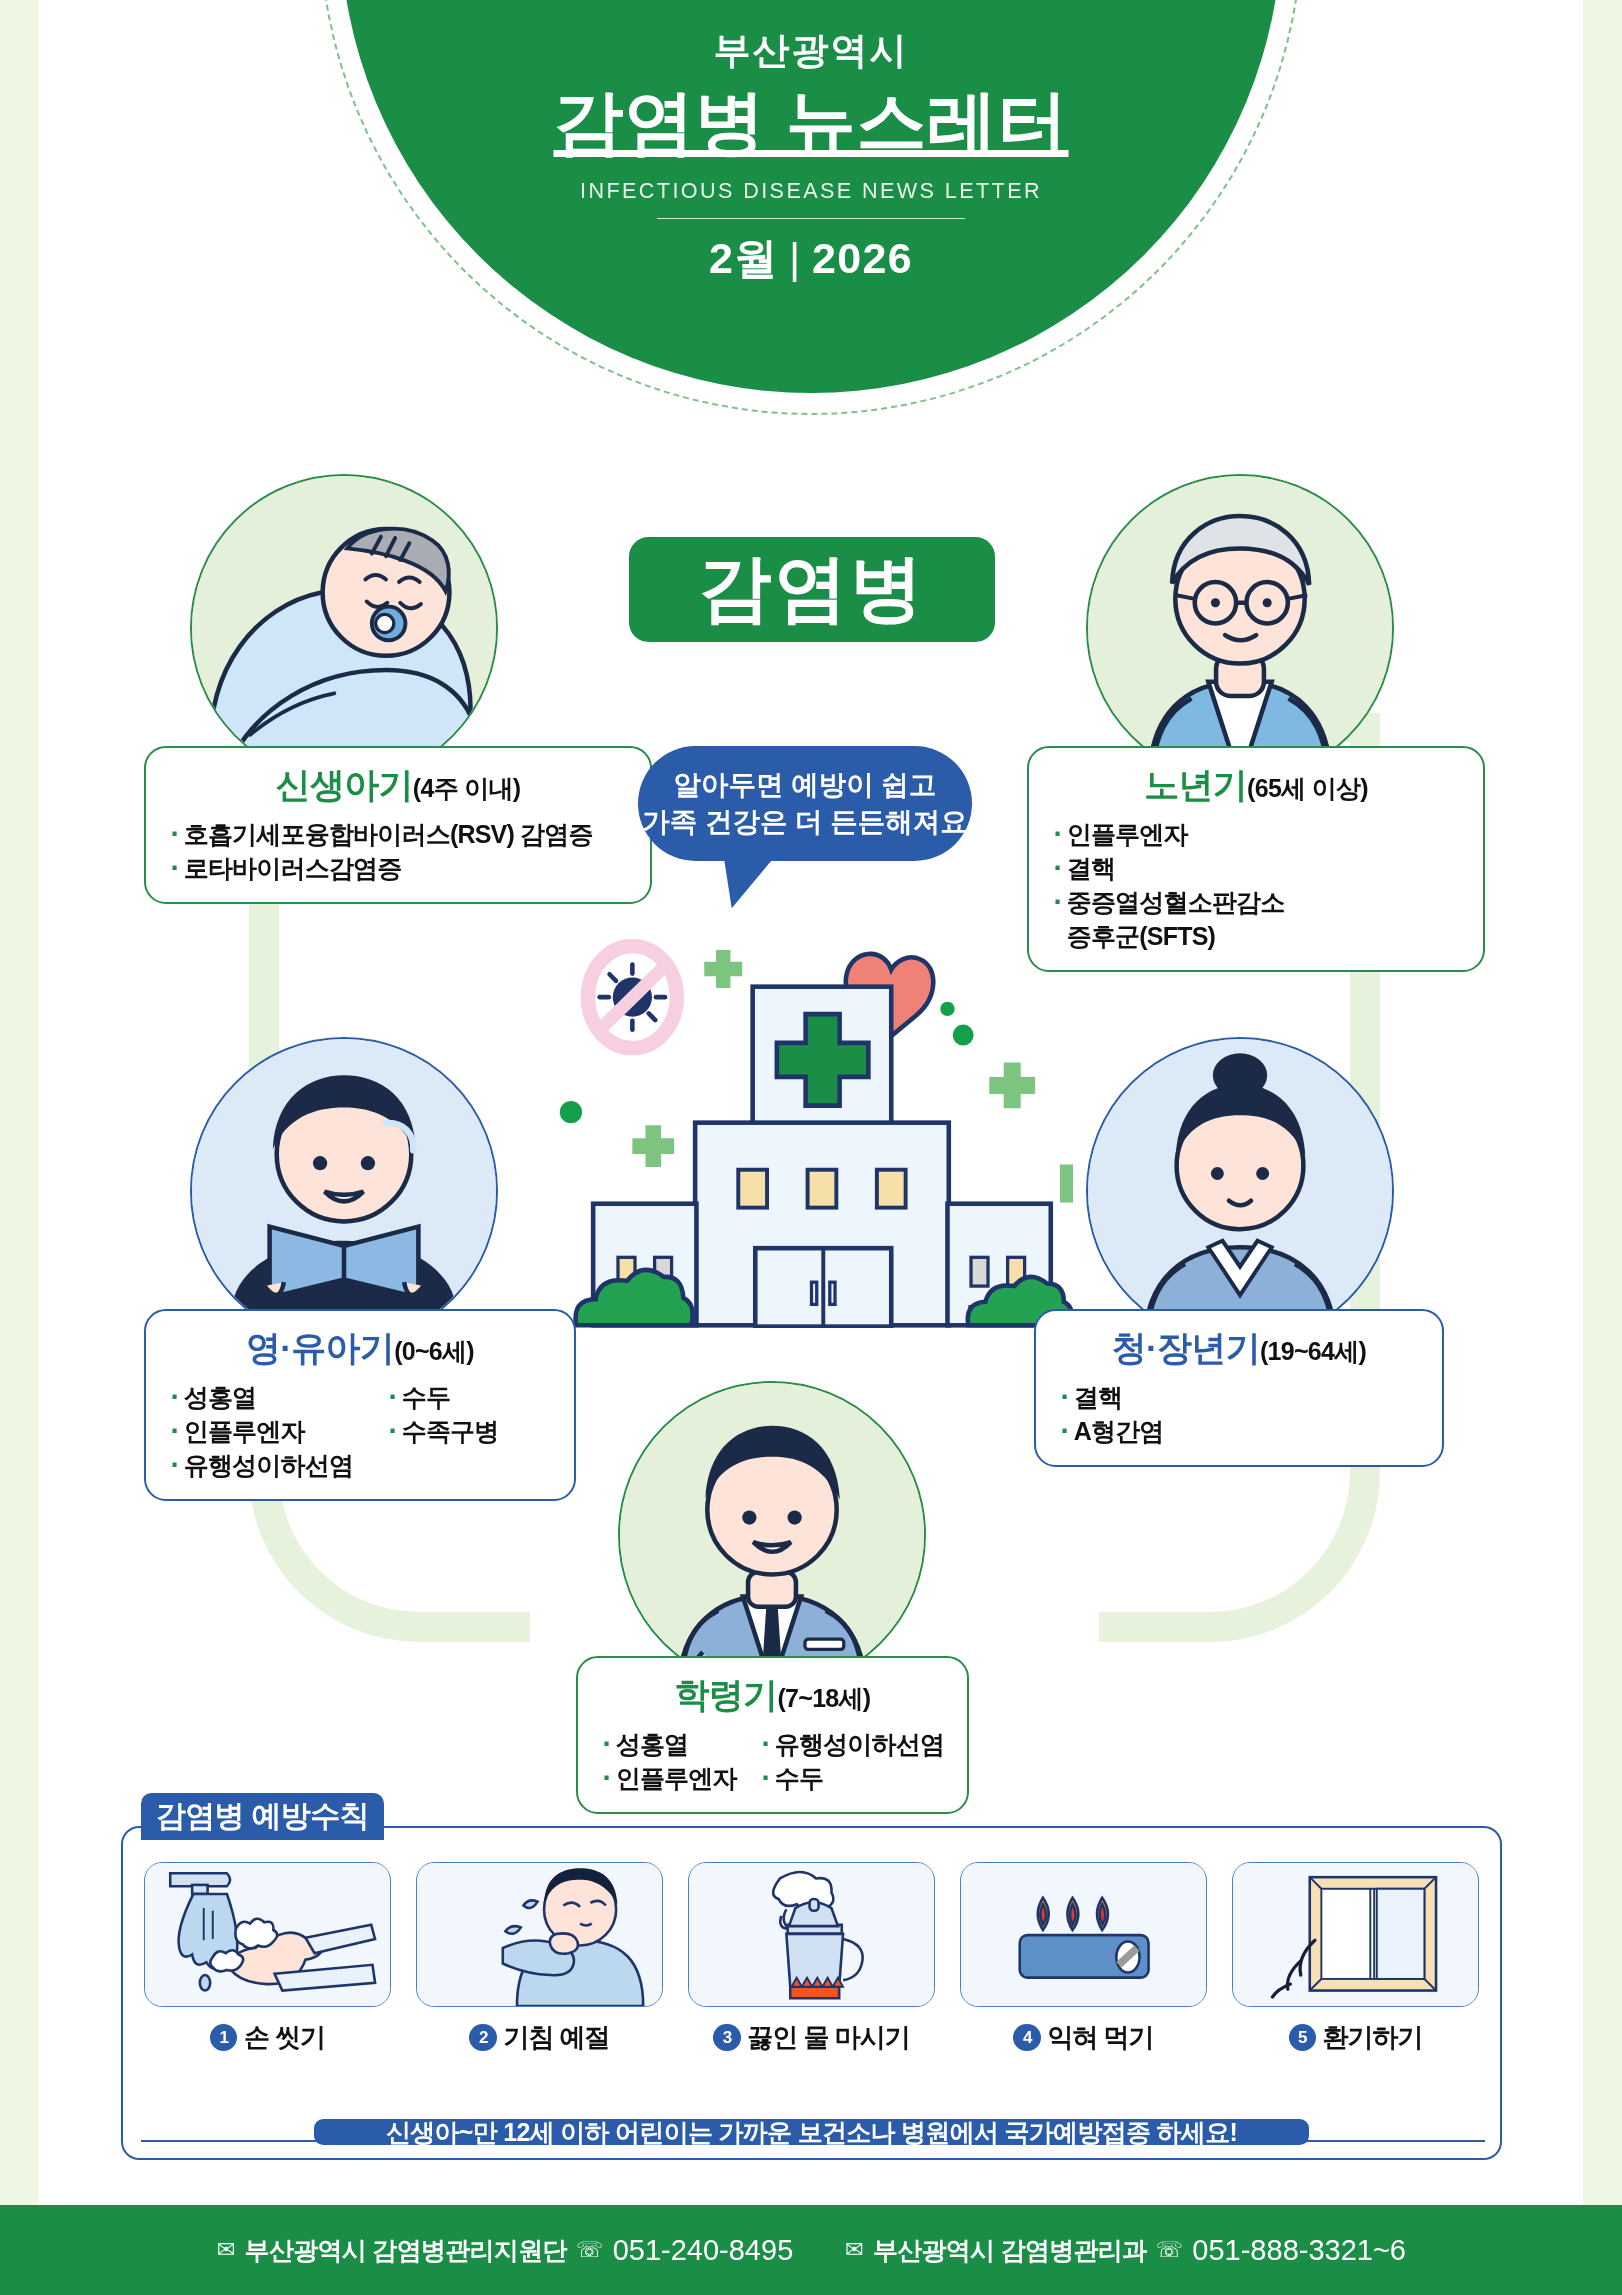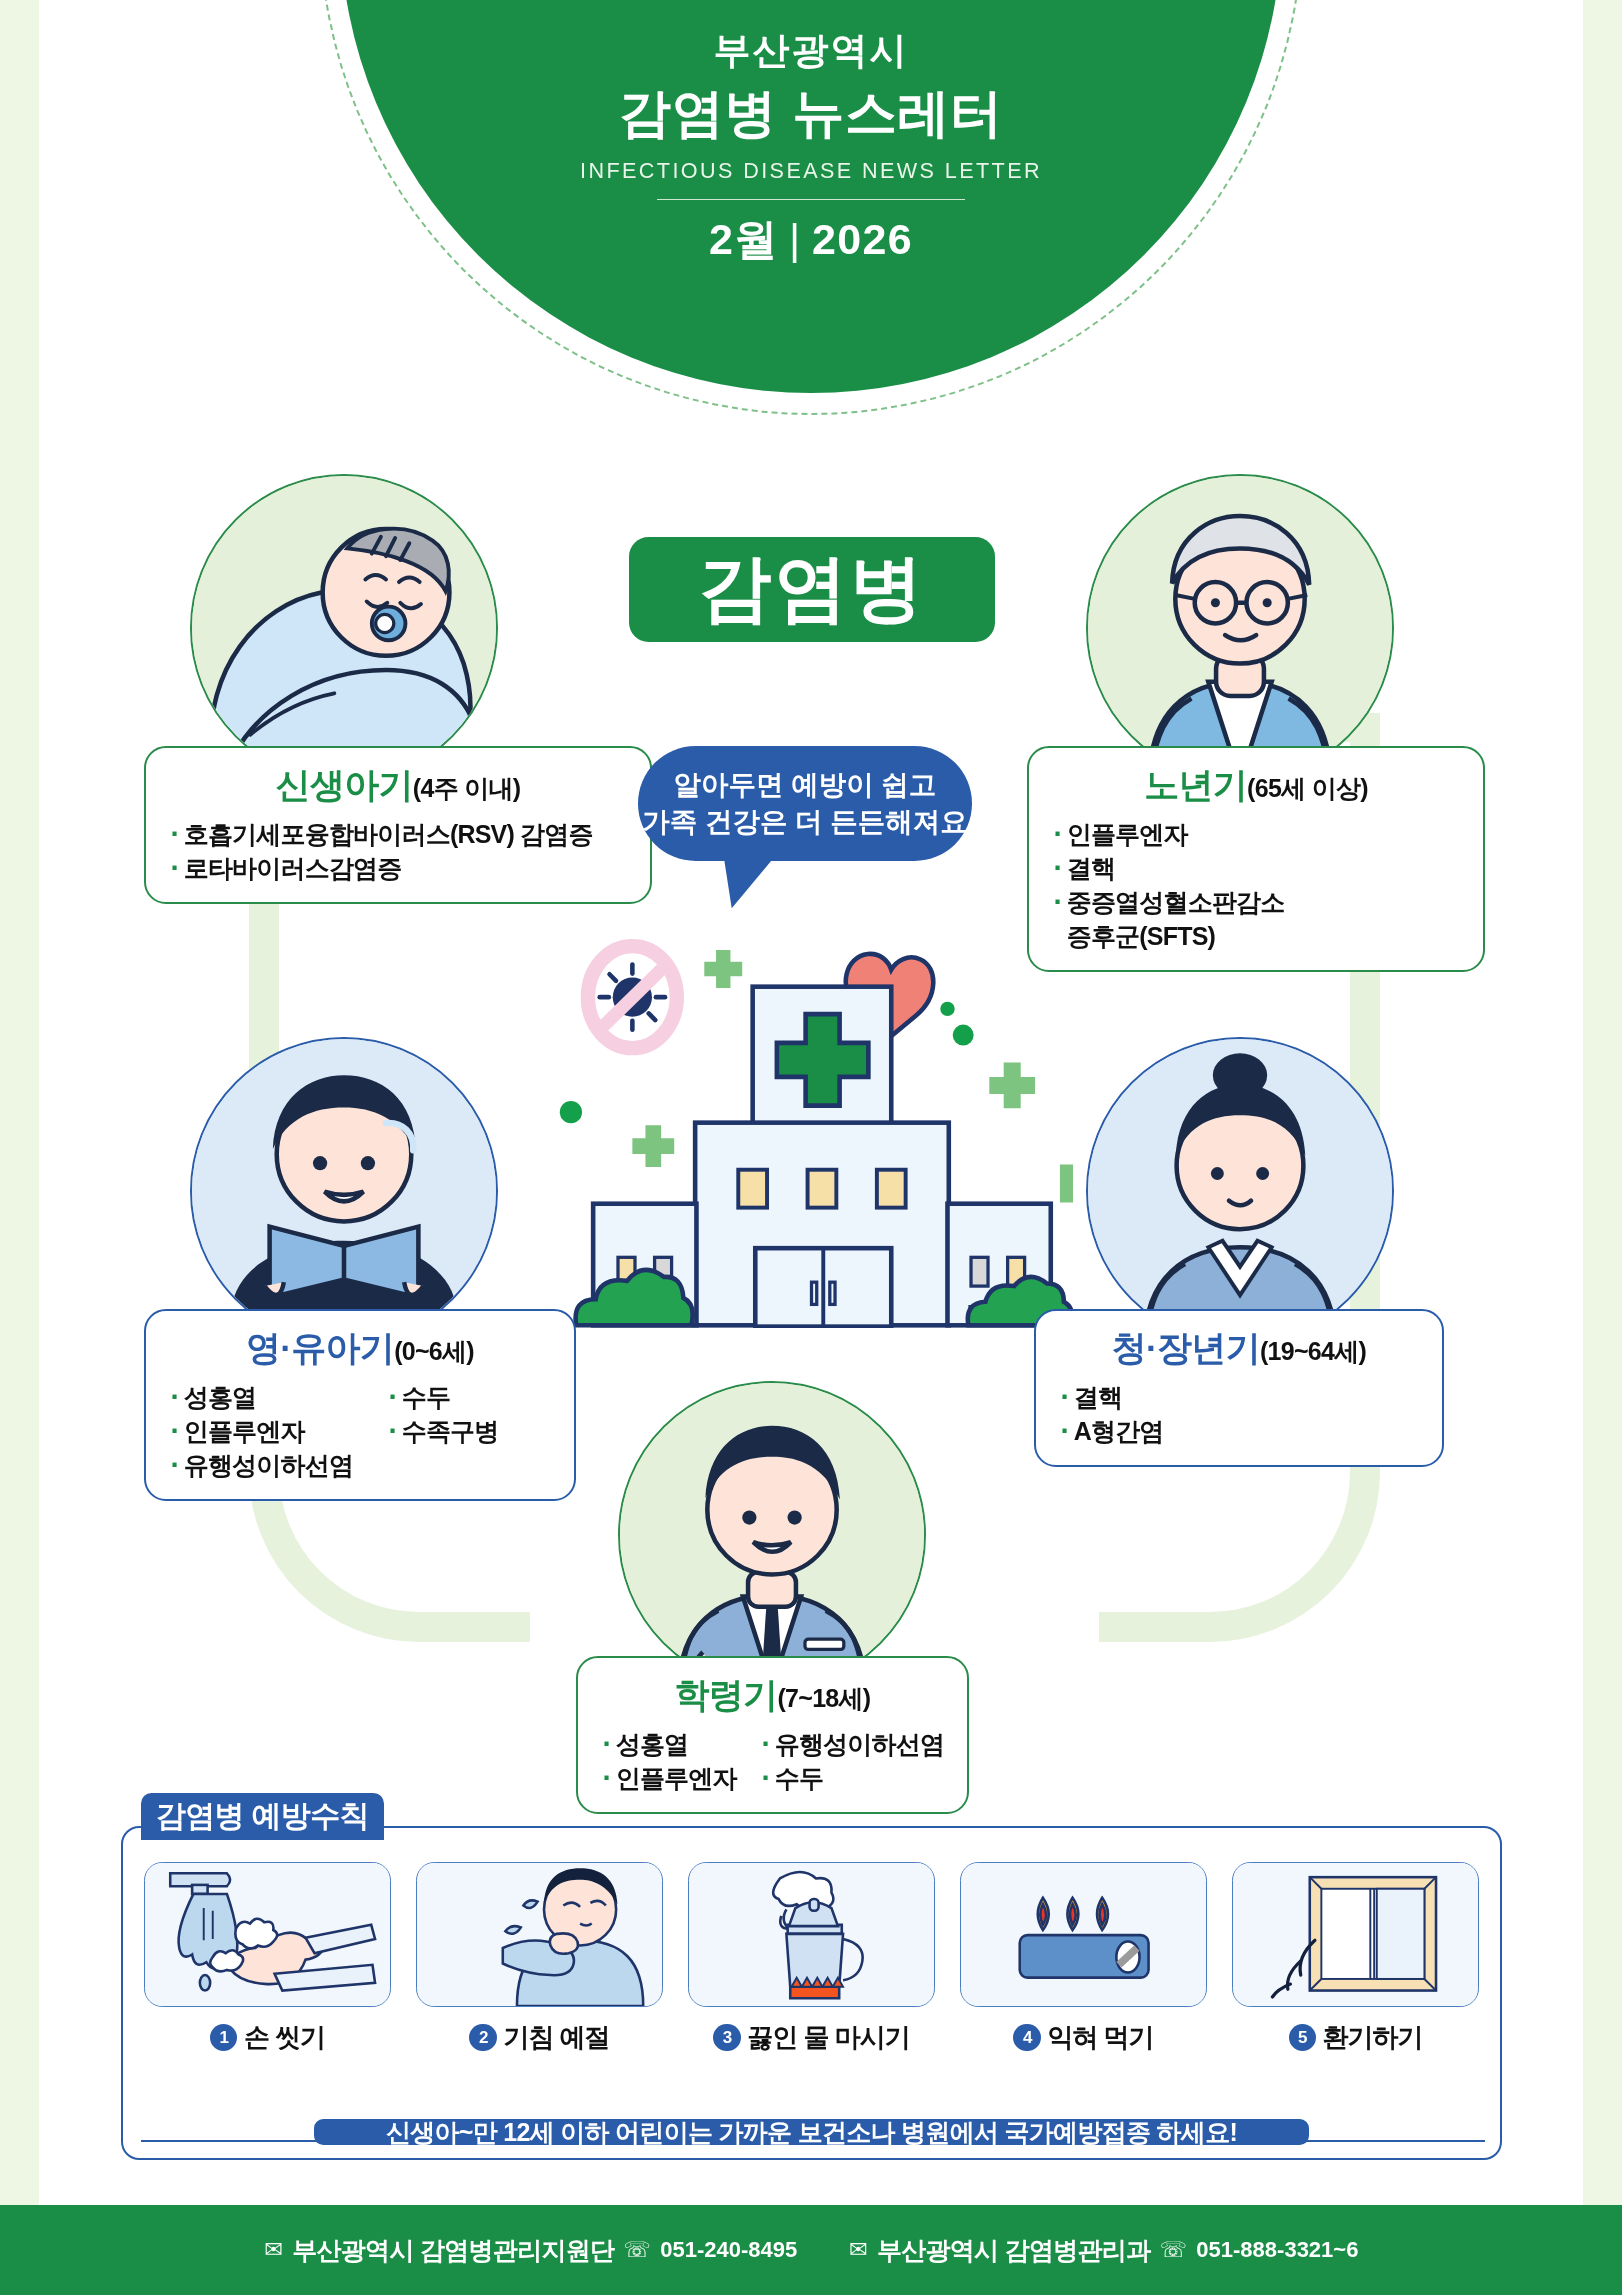--- a/index.html
+++ b/index.html
@@ -25,22 +25,22 @@
     position:absolute; left:319px; top:-389px; width:984px; height:804px;
     border:2px dashed #7ec089; border-top:none;
     border-radius:0 0 492px 492px;
     pointer-events:none;
   }
   .header-text { position:absolute; left:340px; top:26px; width:942px; text-align:center; z-index:4; }
   .hdr-city {
     color:#fff; font-weight:bold; font-size:37px; letter-spacing:2px;
   }
   .hdr-title {
-    color:#fff; font-weight:bold; font-size:52px; letter-spacing:0.7px;
-    margin-top:9.2px; line-height:1.08;
+    color:#fff; font-weight:bold; font-size:70px; letter-spacing:0.7px;
+    margin-top:9.2px; line-height:1.08;text-decoration:underline;
   }
   .hdr-eng {
     color:#eaf5ea; font-size:21.6px; letter-spacing:2.4px; margin-top:17px;
   }
   .hdr-rule { width:308px; height:1.3px; background:#cfe6cf; margin:14.4px auto 0; }
   .hdr-date {
     color:#fff; font-size:43px; font-weight:bold; margin-top:10.5px; letter-spacing:1.3px;
   }
   .hdr-date .bar { font-weight:normal; padding:0 10.5px; }
 
@@ -184,21 +184,21 @@
 
   
   .footer {
     position:absolute; left:0; top:2205px; width:1623px; height:90px;
     background:#1a8e46; z-index:9;
     display:flex; align-items:center; justify-content:center; gap:52px;
   }
   .fcontact { display:flex; align-items:center; gap:9.2px; }
   .fcontact .glyph { color:#fff; font-size:22px; }
   .fcontact .txt { color:#fff; font-size:25px; font-weight:bold; letter-spacing:-0.7px; }
-  .fcontact .tel { color:#fff; font-size:22px; font-weight:bold; letter-spacing:0px; }
+  .fcontact .tel { color:#fff; font-size:29px; font-weight:normal; letter-spacing:0px; }
 </style>
 </head>
 <body>
 
 <div id="poster">
   <div class="inner-card"></div>
 
   <div class="dome"></div>
   <div class="dome-ring"></div>
   <div class="header-text">

